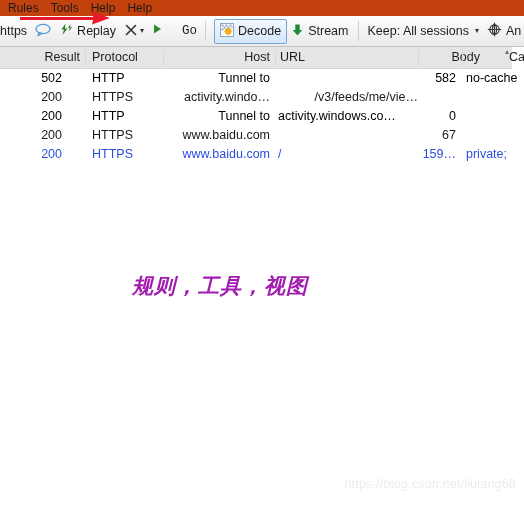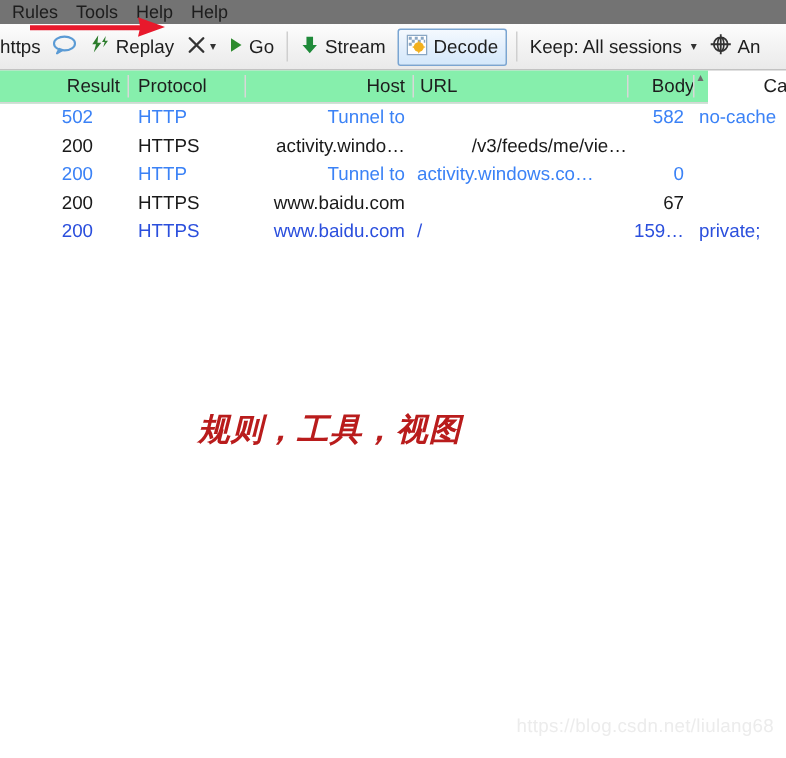--- a/index.html
+++ b/index.html
@@ -10,21 +10,21 @@
   }
   body {
     font-family: "Liberation Sans", sans-serif;
     -webkit-font-smoothing: antialiased;
   }
   .app { position: relative; width: 524px; height: 505px; background:#fff; }
 
   
   .menubar {
     position: absolute; left: 0; top: 0; width: 524px; height: 16px;
-    background: #737373;
+    background: #c2410c;
     display: flex; align-items: center;
   }
   .menu-item {
     font-size: 12px; color: #1d1d1d; padding: 0 6px; line-height: 16px;
     white-space: nowrap;
   }
   .menu-item:first-child { padding-left: 8px; }
 
   
   .toolbar {
@@ -58,52 +58,52 @@
   .red-arrow {
     position: absolute; left: 20px; top: 11px; width: 90px; height: 14px;
     pointer-events: none;
   }
 
   
   .grid {
     position: absolute; left: 0; top: 47px; width: 524px;
   }
   .grid-head {
-    position: relative; height: 21px; width: 472px;
-    background: #86efac;
+    position: relative; height: 21px; width: 512px;
+    background: #e5e5e5;
     border-bottom: 1px solid #d6d6d6;
   }
   .hcell {
     position: absolute; top: 0; height: 21px; line-height: 21px;
     font-size: 12.5px; color: #1d1d1d; overflow: hidden; white-space: nowrap;
   }
   .hdiv {
     position: absolute; top: 3px; height: 15px; width: 1px; background: #d8d8d8;
   }
   .sort-caret {
     position: absolute; right: 3px; top: 0px; font-size: 8px; color: #6d6d6d;
   }
 
   .row { position: relative; height: 19px; width: 524px; }
   .cell {
     position: absolute; top: 0; height: 19px; line-height: 19px;
     font-size: 12.5px; overflow: hidden; white-space: nowrap;
   }
-  .row-grey .cell { color: #3b82f6; }
+  .row-grey .cell { color: #000000; }
   .row-dark .cell { color: #1a1a1a; }
   .row-blue .cell { color: #2b4fdd; }
   .al-r { text-align: right; }
   .al-l { text-align: left; }
 
   
   .annot {
     position: absolute; left: 132px; top: 272px;
     font-family: "Liberation Serif", serif;
     font-size: 21px; font-weight: bold; font-style: italic;
-    color: #b91c1c; letter-spacing: 1px; white-space: nowrap;
+    color: #a21caf; letter-spacing: 1px; white-space: nowrap;
   }
 
   
   .watermark {
     position: absolute; right: 8px; bottom: 14px;
     font-size: 12.5px; color: #ececec; white-space: nowrap;
     letter-spacing: 0.2px;
   }
 </style>
 </head>
@@ -145,39 +145,30 @@
 
     <div class="tb-item" style="gap:1px;">
       <span class="ico">
         <svg width="14" height="14" viewBox="0 0 14 14">
           <path d="M2.5 2.5 L11.5 11.5 M11.5 2.5 L2.5 11.5" stroke="#333" stroke-width="1.6" stroke-linecap="round"></path>
         </svg>
       </span>
       <span class="tb-caret">▾</span>
     </div>
 
-    <div class="tb-item" style="gap:3px;">
+    <div class="tb-item" style="gap:19px;font-family:Liberation Mono, monospace;">
       <span class="ico">
         <svg width="11" height="12" viewBox="0 0 11 12">
           <path d="M2 1.5 L9 6 L2 10.5 Z" fill="#2d8a2d"></path>
         </svg>
       </span>
       <span class="tb-label">Go</span>
     </div>
 
     <div class="tb-sep"></div>
-
-    <div class="tb-item" style="gap:4px;">
-      <span class="ico">
-        <svg width="13" height="14" viewBox="0 0 13 14">
-          <path d="M4.3 1.5 L8.7 1.5 L8.7 7 L11.3 7 L6.5 12.5 L1.7 7 L4.3 7 Z" fill="#1f8a3a"></path>
-        </svg>
-      </span>
-      <span class="tb-label">Stream</span>
-    </div>
 
     <div class="tb-item tb-btn-active" style="gap:4px; margin-left:4px;">
       <span class="ico">
         <svg width="14" height="14" viewBox="0 0 14 14">
           <rect x="0.5" y="0.5" width="13" height="13" fill="#ffffff" stroke="#8aa7c4" stroke-width="1"></rect>
           <g fill="#8aa7c4">
             <rect x="1.5" y="1.5" width="2" height="2"></rect>
               <rect x="5.5" y="1.5" width="2" height="2"></rect>
             <rect x="9.5" y="1.5" width="2" height="2"></rect>
               <rect x="3.5" y="3.5" width="2" height="2"></rect>
@@ -186,20 +177,29 @@
             <rect x="11.5" y="3.5" width="1" height="2"></rect>
           </g>
           <circle cx="8.2" cy="8.4" r="3.3" fill="#f2b01e"></circle>
           <path d="M8.2 3.9 L8.9 5.4 L7.5 5.4 Z M8.2 12.9 L7.5 11.4 L8.9 11.4 Z
                    M3.7 8.4 L5.2 7.7 L5.2 9.1 Z M12.7 8.4 L11.2 9.1 L11.2 7.7 Z" fill="#f2b01e"></path>
         </svg>
       </span>
       <span class="tb-label">Decode</span>
     </div>
 
+    <div class="tb-item" style="gap:4px;">
+      <span class="ico">
+        <svg width="13" height="14" viewBox="0 0 13 14">
+          <path d="M4.3 1.5 L8.7 1.5 L8.7 7 L11.3 7 L6.5 12.5 L1.7 7 L4.3 7 Z" fill="#1f8a3a"></path>
+        </svg>
+      </span>
+      <span class="tb-label">Stream</span>
+    </div>
+
     <div class="tb-sep" style="margin-left:6px;"></div>
 
     <div class="tb-item" style="gap:5px;">
       <span class="tb-label">Keep: All sessions</span>
       <span class="tb-caret">▾</span>
     </div>
 
     <div class="tb-item" style="gap:4px;">
       <span class="ico">
         <svg width="15" height="15" viewBox="0 0 15 15">
@@ -221,21 +221,21 @@
 
     <div class="grid-head">
       <div class="hcell al-r" style="left:0;   width:80px;">Result</div>
       <div class="hdiv" style="left:85px;"></div>
       <div class="hcell al-l" style="left:92px; width:70px;">Protocol</div>
       <div class="hdiv" style="left:163px;"></div>
       <div class="hcell al-r" style="left:168px; width:102px;">Host</div>
       <div class="hdiv" style="left:275px;"></div>
       <div class="hcell al-l" style="left:280px; width:120px;">URL</div>
       <div class="hdiv" style="left:418px;"></div>
-      <div class="hcell al-r" style="left:407px; width:56px;">Body</div>
+      <div class="hcell al-r" style="left:424px; width:56px;">Body</div>
       <div class="hdiv" style="left:462px;"></div>
       <div class="hcell al-l" style="left:468px; width:56px;margin-left:41px;">Caching</div>
       <div class="sort-caret">▴</div>
     </div>
 
     <div class="row row-grey" style="top:0;">
       <div class="cell al-r" style="left:0;    width:62px;">502</div>
       <div class="cell al-l" style="left:92px; width:70px;">HTTP</div>
       <div class="cell al-r" style="left:168px;width:102px;">Tunnel to</div>
       <div class="cell al-r" style="left:400px;width:56px;">582</div>

